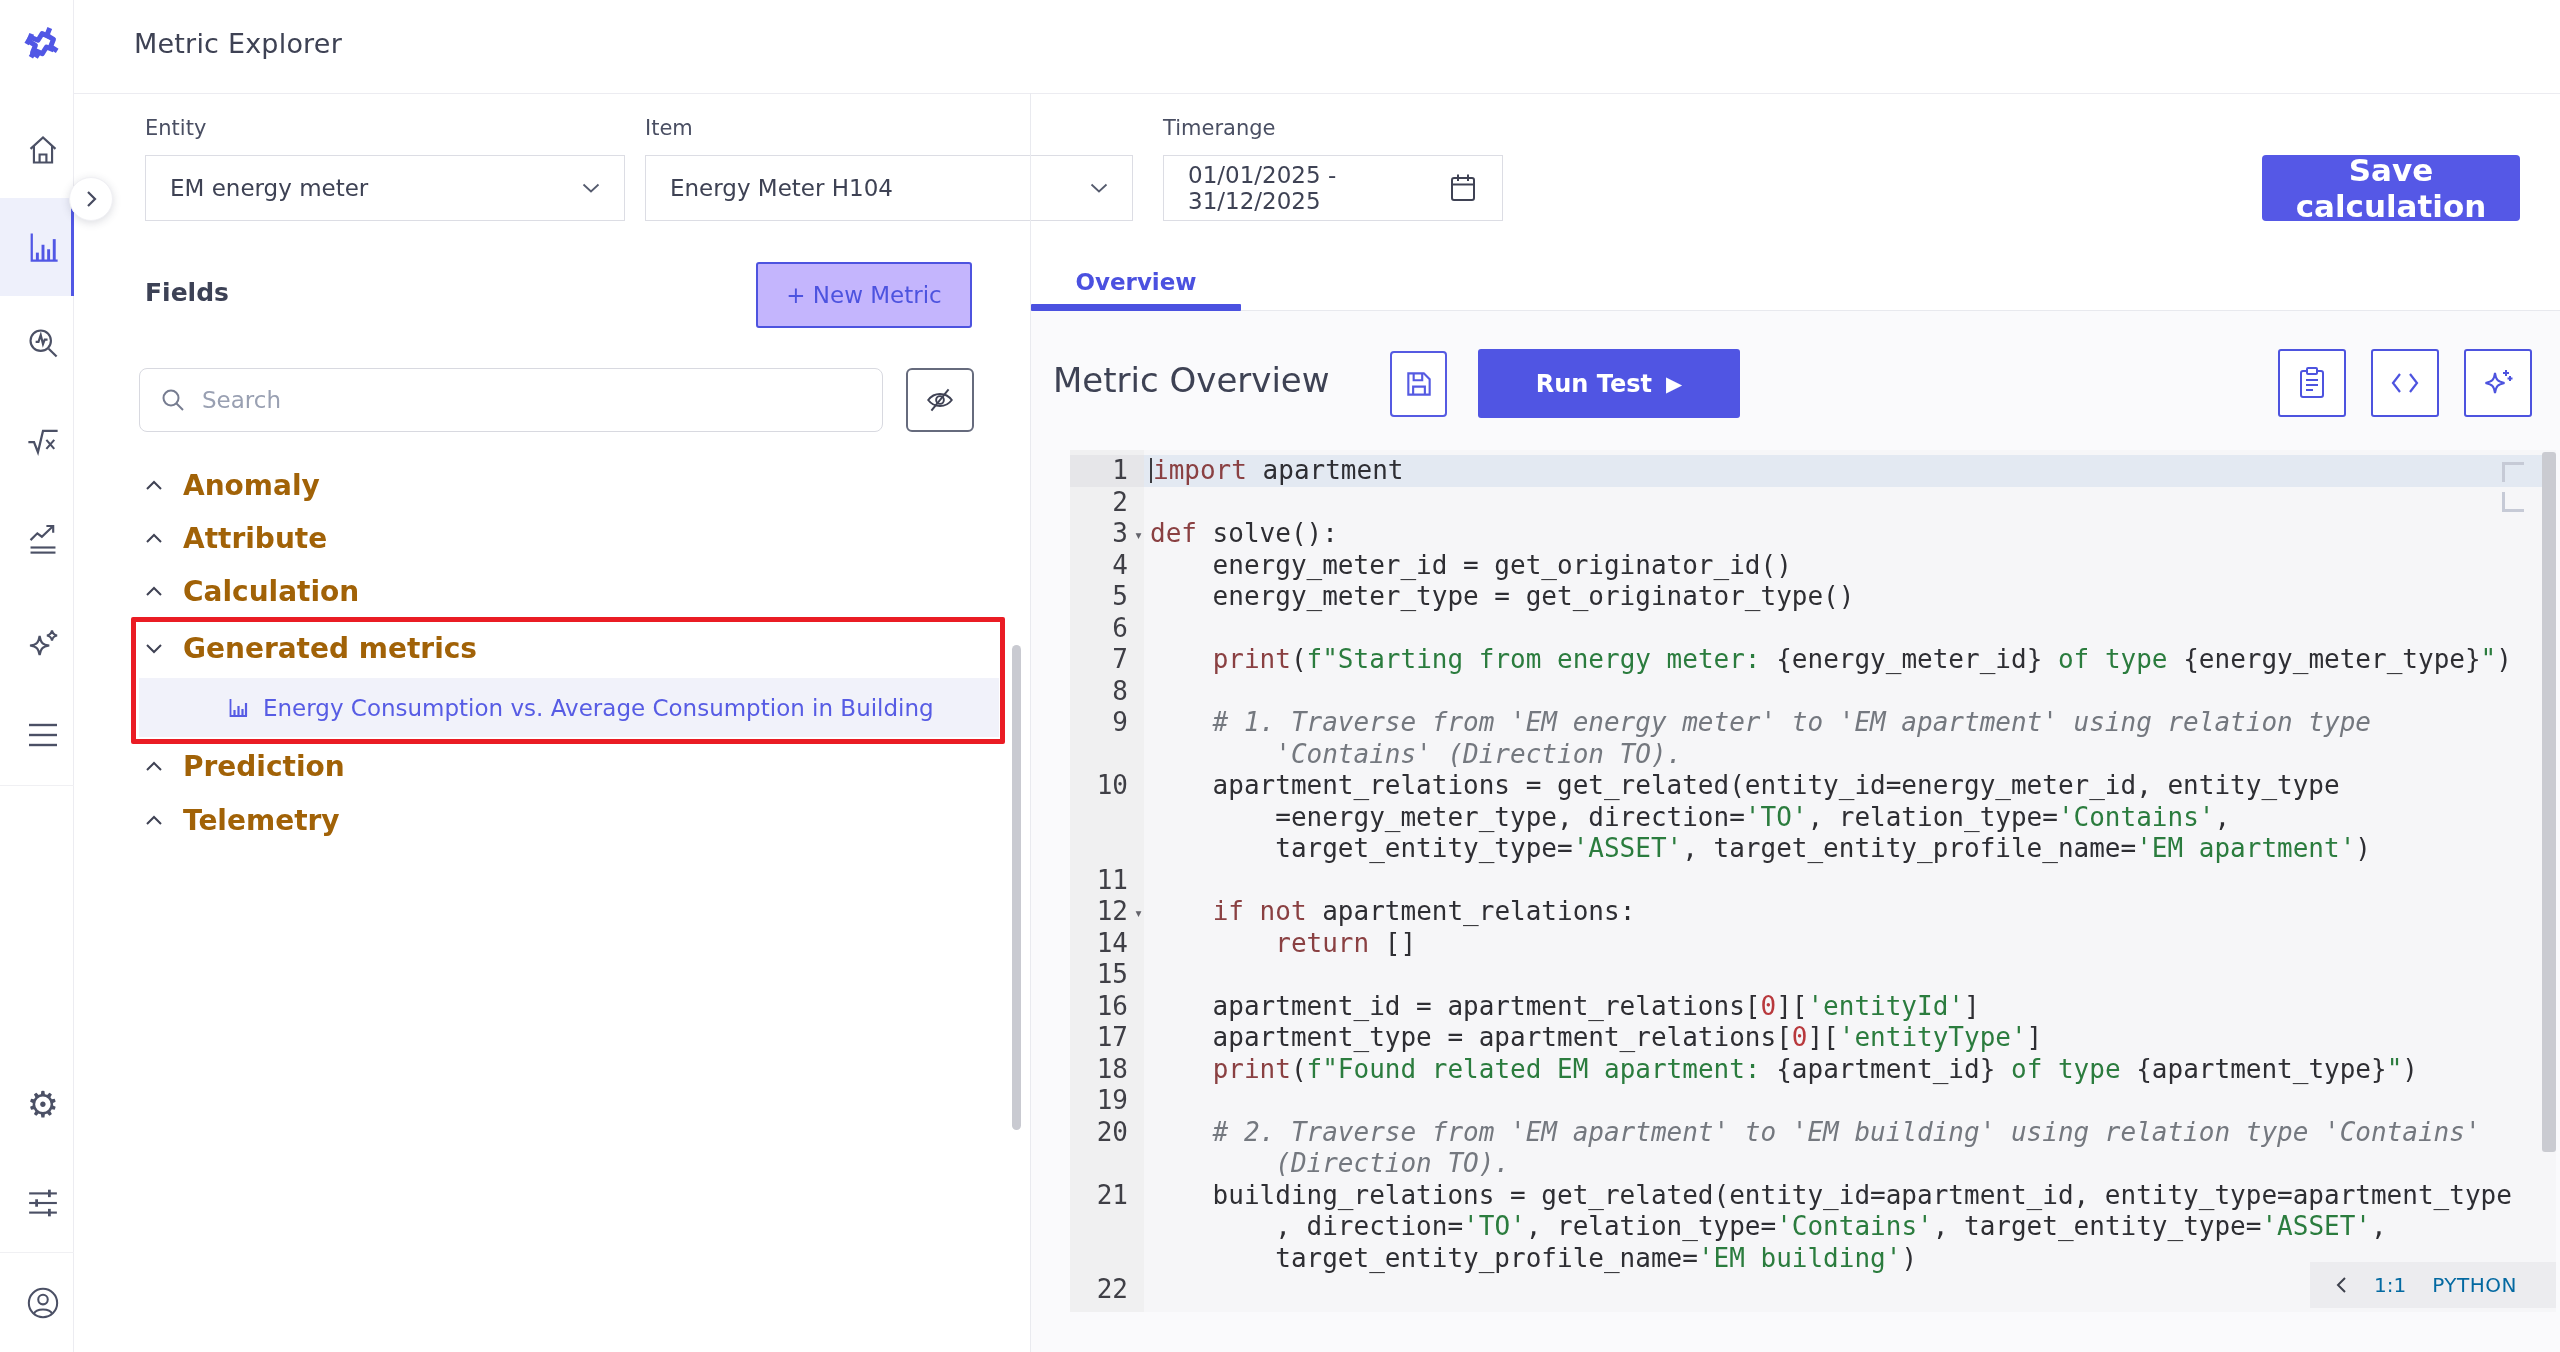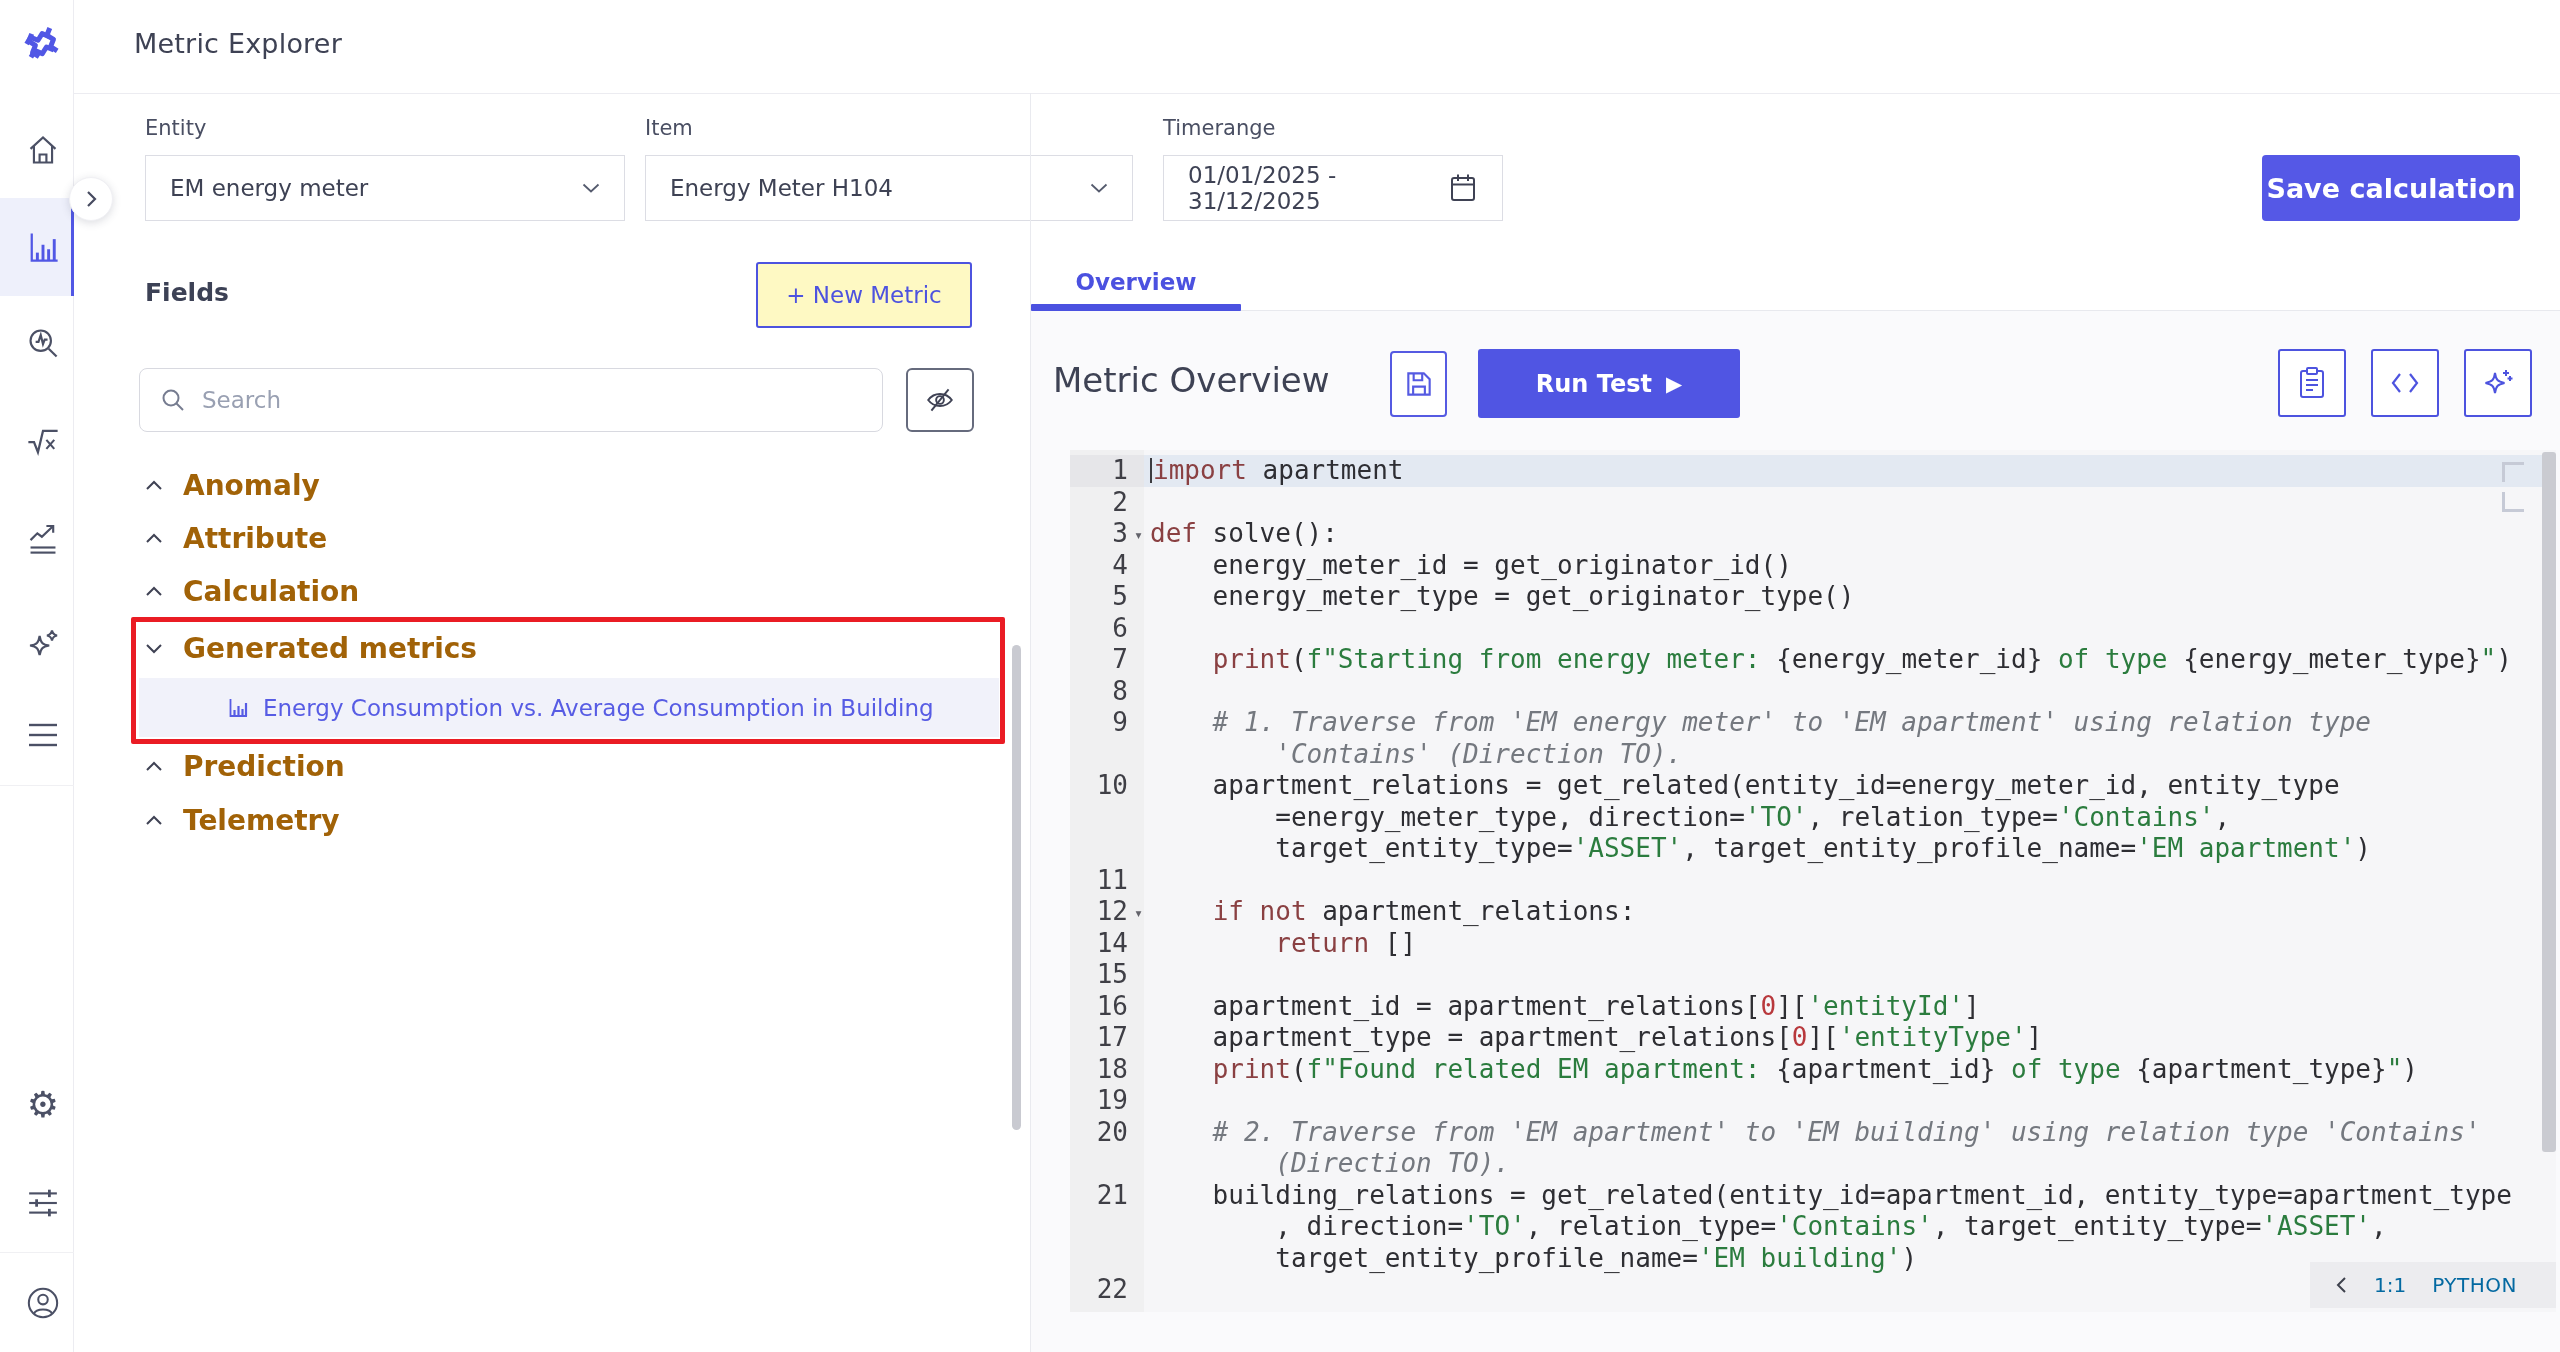--- a/index.html
+++ b/index.html
@@ -18,25 +18,25 @@
 
   
   .hdr-divider { position:absolute; left:74px; top:93px; width:2486px; height:1px; background:#ececf1; }
   .logo { position:absolute; left:20px; top:23px; width:46px; height:46px; z-index:7; }
   .app-title { position:absolute; left:134px; top:28px; font-size:27px; font-weight:500; color:#3e4254; letter-spacing:.2px; }
 
   
   .field-label { position:absolute; top:116px; font-size:21px; color:#4a4f63; }
   .selectbox { position:absolute; top:155px; height:66px; background:#fff; border:1px solid #dcdde4; border-radius:0; display:flex; align-items:center; padding:0 24px; font-size:23px; color:#3e4254; }
   .selectbox .chev { margin-left:auto; }
-  .save-btn { position:absolute; left:2262px; top:155px; width:258px; height:66px; background:#5558e6; color:#fff; border:none; border-radius:4px; font-size:27px; font-weight:600; font-family:inherit; display:flex; align-items:center; justify-content:center; }
+  .save-btn { position:absolute; left:2262px; top:155px; width:258px; height:66px; background:#5558e6; color:#fff; border:none; border-radius:4px; font-size:31px; font-weight:600; font-family:inherit; display:flex; align-items:center; justify-content:center; }
 
   
   .fields-title { position:absolute; left:145px; top:278px; font-size:25px; font-weight:600; color:#3c4155; }
-  .new-metric-btn { position:absolute; left:756px; top:262px; width:216px; height:66px; background:#fef9c3; border:2px solid #4d53df; border-radius:3px; color:#4d53df; font-size:23px; font-weight:500; font-family:inherit; display:flex; align-items:center; justify-content:center; }
+  .new-metric-btn { position:absolute; left:756px; top:262px; width:216px; height:66px; background:#c4b5fd; border:2px solid #4d53df; border-radius:3px; color:#4d53df; font-size:23px; font-weight:500; font-family:inherit; display:flex; align-items:center; justify-content:center; }
   .search-wrap { position:absolute; left:139px; top:368px; width:744px; height:64px; background:#fff; border:1px solid #d8d9e0; border-radius:8px; display:flex; align-items:center; padding:0 20px; }
   .search-wrap input { border:none; outline:none; flex:1; font-size:23px; font-family:inherit; color:#3e4254; margin-left:16px; background:transparent; }
   .search-wrap input::placeholder { color:#99a0b2; }
   .eye-btn { position:absolute; left:906px; top:368px; width:68px; height:64px; background:#fff; border:2px solid #666b7d; border-radius:6px; display:flex; align-items:center; justify-content:center; }
   .section-row { position:absolute; left:145px; height:40px; display:flex; align-items:center; gap:20px; cursor:pointer; }
   .section-row .lbl { font-size:28px; font-weight:700; color:#a16207; }
   .metric-row { position:absolute; left:139px; top:678px; width:860px; height:59px; background:#f1f2fa; display:flex; align-items:center; z-index:2; }
   .metric-row .mi { margin-left:88px; }
   .metric-row .mlbl { margin-left:14px; font-size:23px; color:#575ce4; }
   .red-rect { position:absolute; left:131px; top:617px; width:874px; height:127px; border:5px solid #ea1c24; border-radius:2px; z-index:4; pointer-events:none; }

